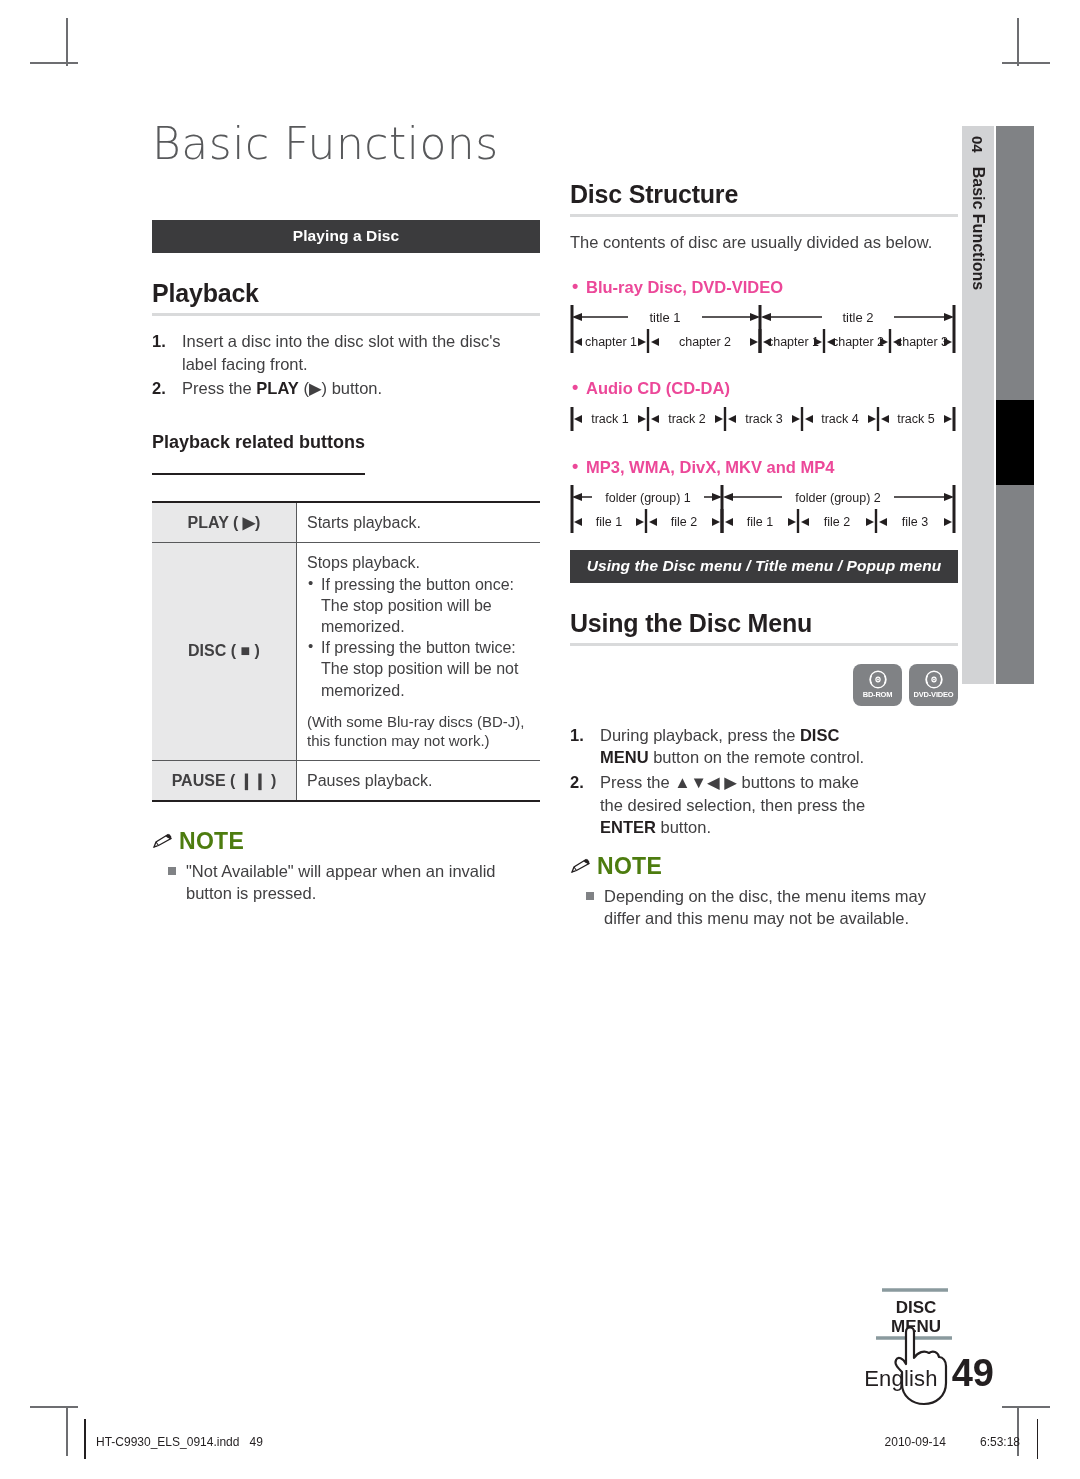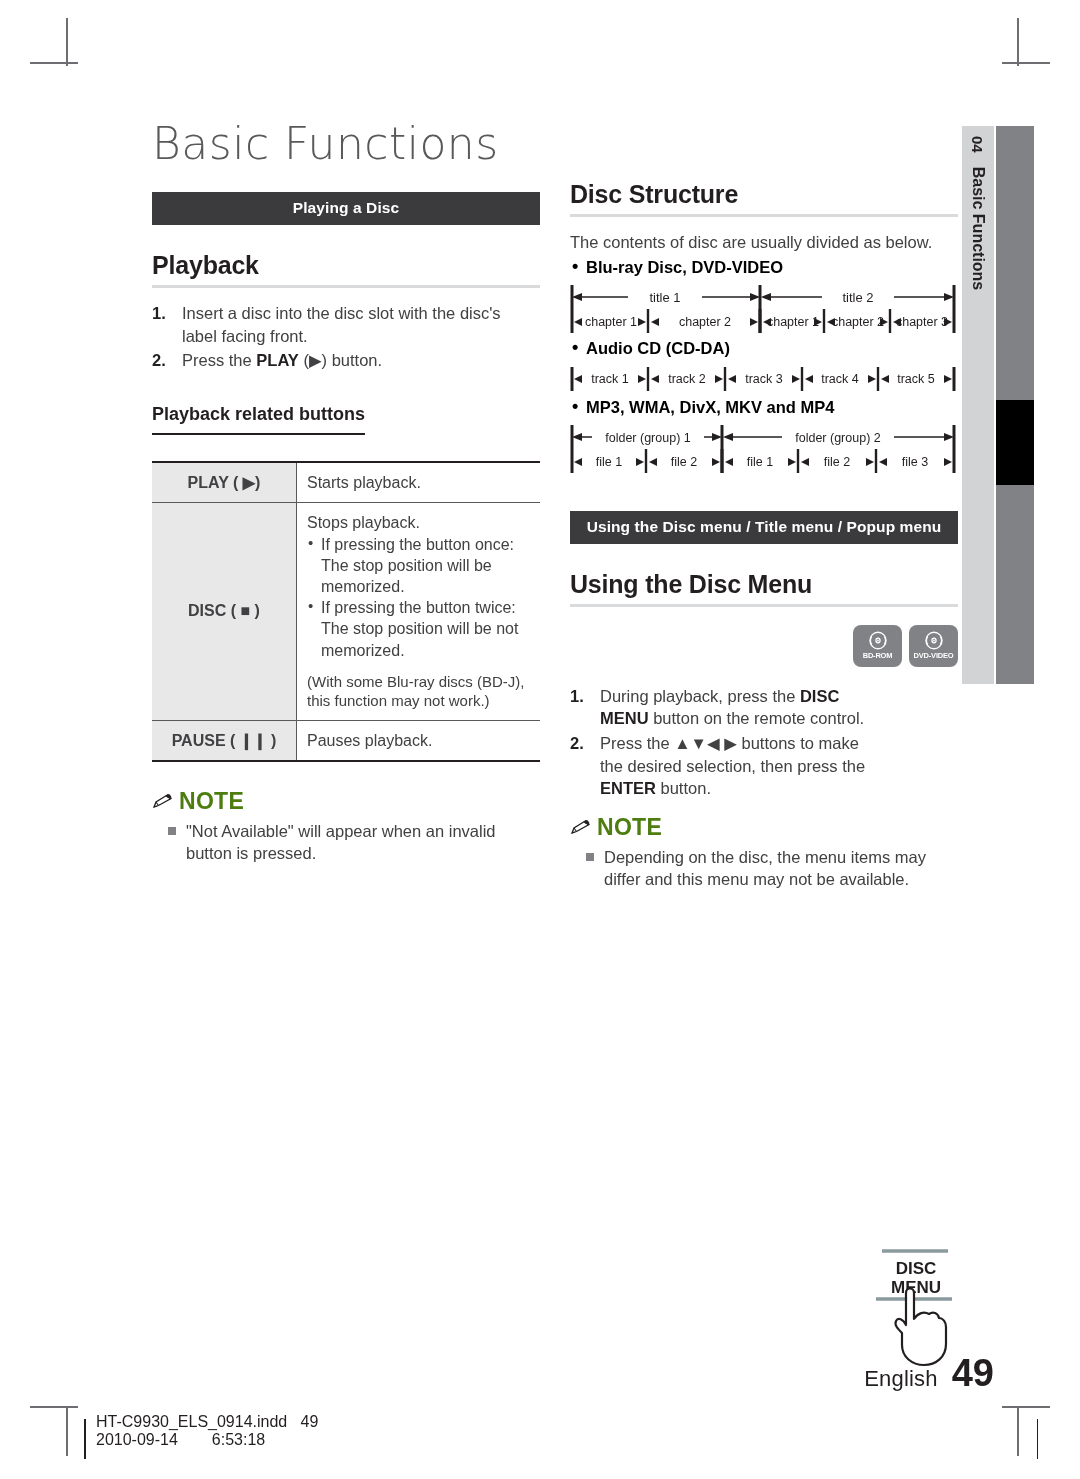--- a/index.html
+++ b/index.html
@@ -103,20 +103,21 @@
 
   
   .banner {
     background: #3b3b3d;
     color: #ffffff;
     font-size: 15.5px;
     font-weight: bold;
     text-align: center;
     padding: 7px 6px 8px 6px;
     letter-spacing: 0.1px;
+    margin-top: 28px;
   }
 
   
   .h2 {
     font-size: 25px;
     font-weight: bold;
     color: #231f20;
     margin: 26px 0 0 0;
     letter-spacing: -0.2px;
   }
@@ -125,21 +126,21 @@
     margin-top: 5px;
   }
 
   
   .h3 {
     font-size: 18px;
     font-weight: bold;
     color: #231f20;
     display: inline-block;
     border-bottom: 2.5px solid #231f20;
-    padding-bottom: 8px;
+    padding-bottom: 20px;
     margin-top: 30px;
   }
 
   
   ol.steps { list-style: none; margin: 14px 0 0 0; padding: 0; }
   ol.steps li {
     position: relative;
     padding-left: 30px;
     font-size: 16.5px;
     line-height: 1.37;
@@ -229,22 +230,22 @@
   
   .para {
     font-size: 16.5px;
     color: #414042;
     line-height: 1.38;
     margin-top: 14px;
   }
   .bullet-head {
     font-size: 16.5px;
     font-weight: bold;
-    color: #000000;
-    margin-top: 4px;
+    color: #ec4899;
+    margin-top: 24px;
     position: relative;
     padding-left: 16px;
   }
   .bullet-head:before {
     content: "\2022";
     position: absolute;
     left: 2px; top: -2px;
     font-size: 18px;
   }
 
@@ -308,23 +309,22 @@
     margin-left: 14px;
     color: #231f20;
   }
   #footer-meta {
     position: absolute;
     left: 96px;
     right: 60px;
     bottom: 30px;
     display: flex;
     justify-content: space-between;
-    font-size: 16px;
-    color: #231f20;
-    flex-direction: column;
+    font-size: 12px;
+    color: #231f20;
   }
   #footer-meta .right-group { display: flex; gap: 34px; text-align: center; }
   #footer-rule-left {
     position: absolute;
     left: 84px;
     bottom: 20px;
     width: 1.5px;
     height: 40px;
     background: #231f20;
   }
@@ -541,21 +541,21 @@
           <polygon points="231,39 239,35 239,43" fill="#231f20"></polygon>
           <polygon points="304,39 296,35 296,43" fill="#231f20"></polygon>
           <text x="267" y="43">file 2</text>
           <polygon points="309,39 317,35 317,43" fill="#231f20"></polygon>
           <polygon points="382,39 374,35 374,43" fill="#231f20"></polygon>
           <text x="345" y="43">file 3</text>
         </g>
       </svg>
     </div>
 
-    <div class="banner" style="margin-top:36px;">Using the Disc menu / Title menu / Popup menu</div>
+    <div class="banner" style="margin-top:15px;font-style:italic;">Using the Disc menu / Title menu / Popup menu</div>
 
     <div class="h2">Using the Disc Menu</div>
     <div class="h2-rule"></div>
 
     <div class="badges">
       <div class="badge">
         <svg width="22" height="19" viewBox="0 0 22 19">
           <ellipse cx="11" cy="9.5" rx="8" ry="8.3" fill="none" stroke="#ffffff" stroke-width="1.4"></ellipse>
           <ellipse cx="11" cy="9.5" rx="2.1" ry="2.3" fill="none" stroke="#ffffff" stroke-width="1.2"></ellipse>
           <circle cx="11" cy="9.5" r="0.9" fill="#ffffff"></circle>

